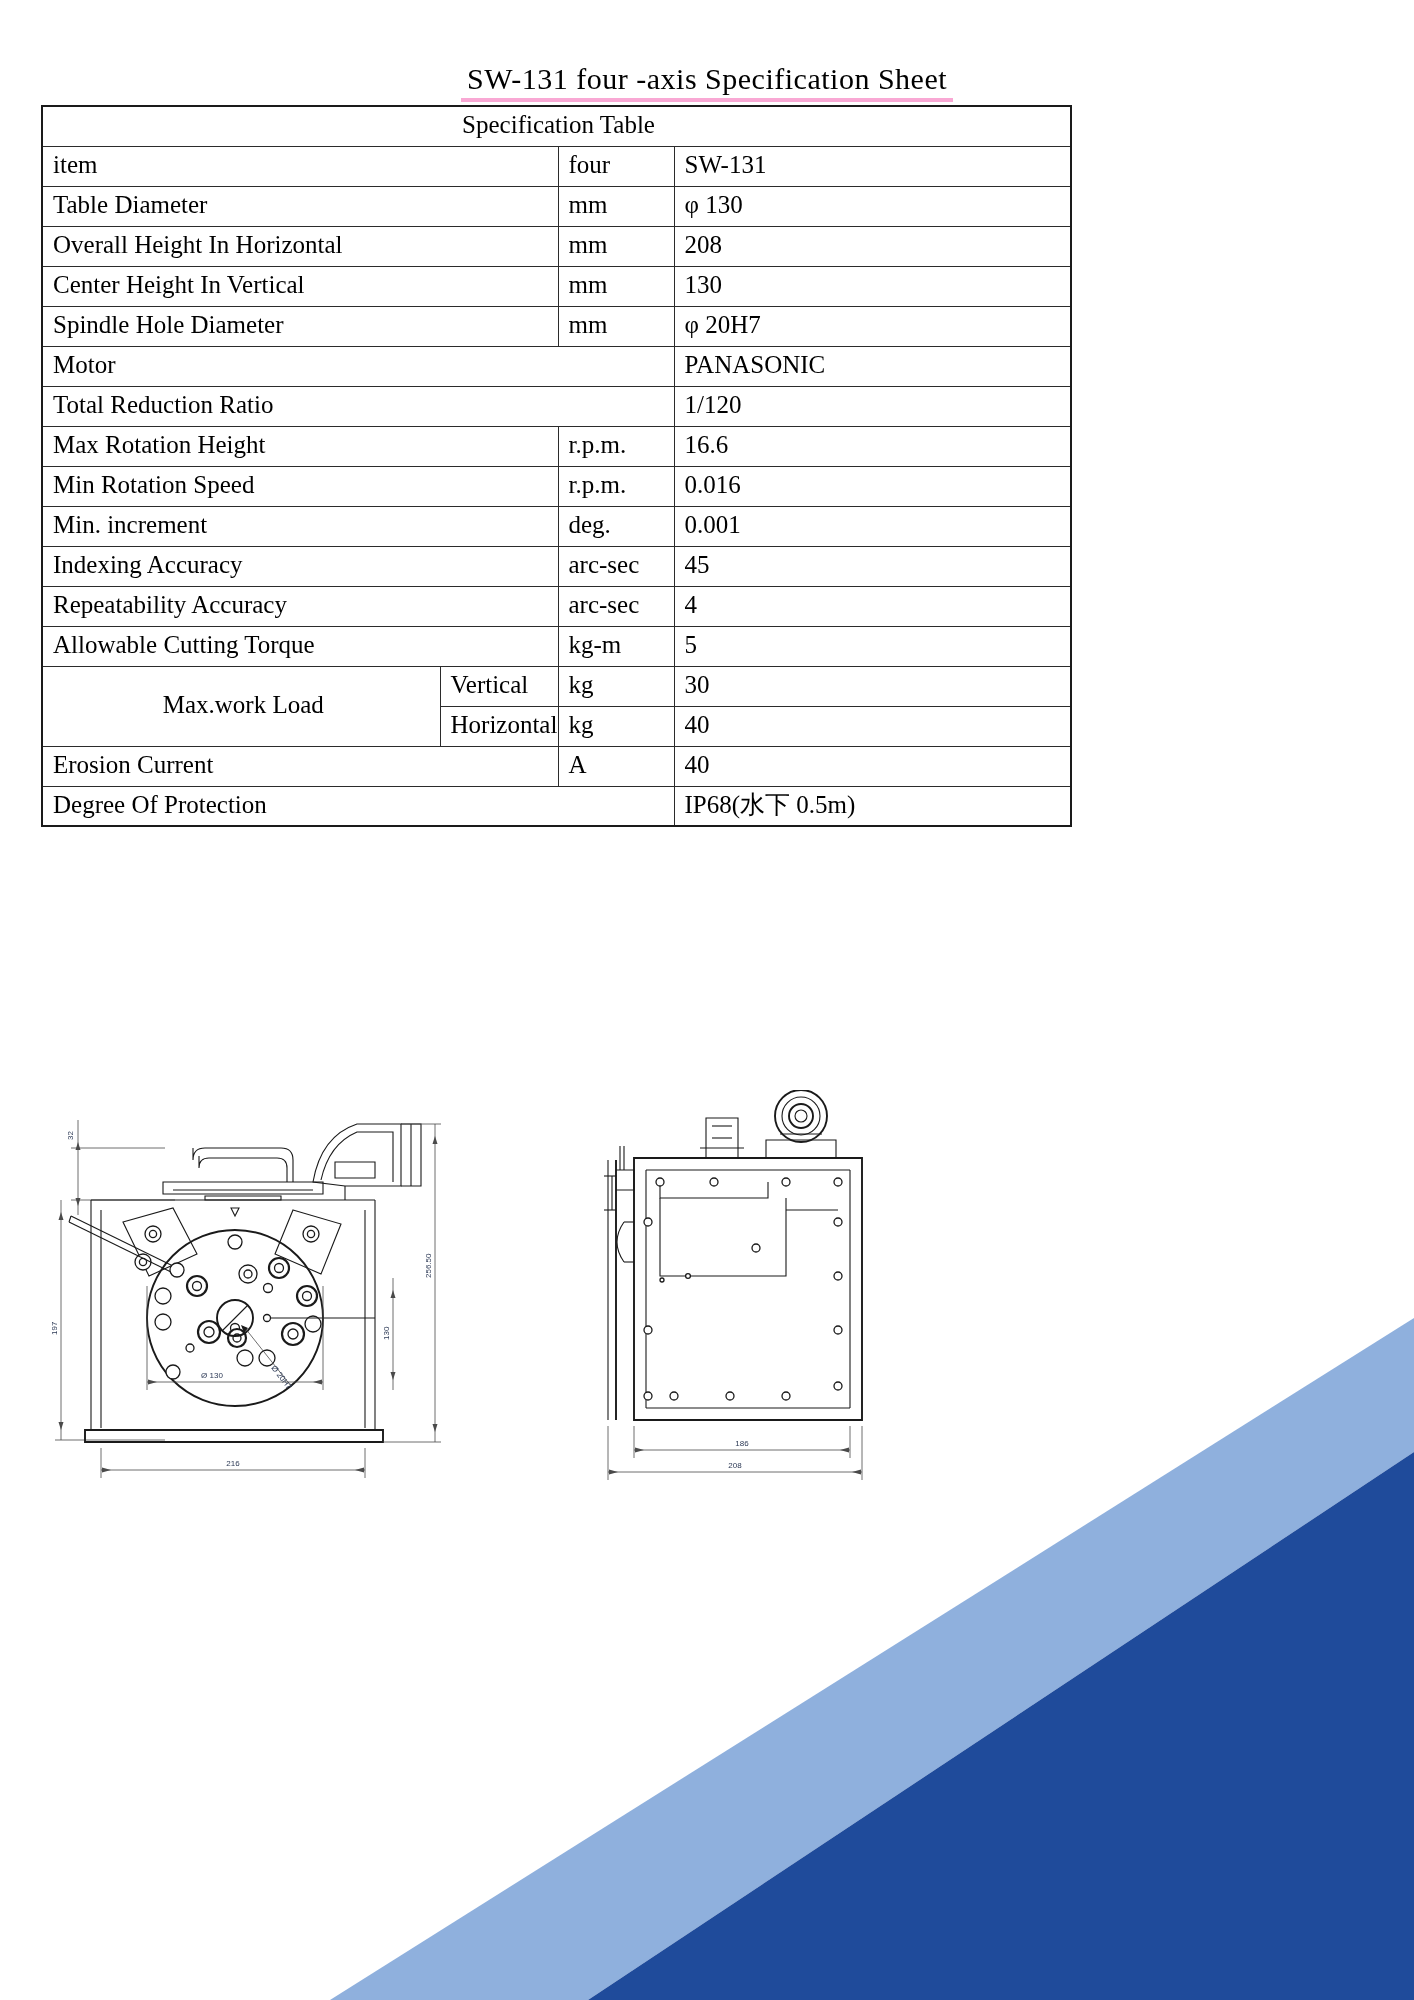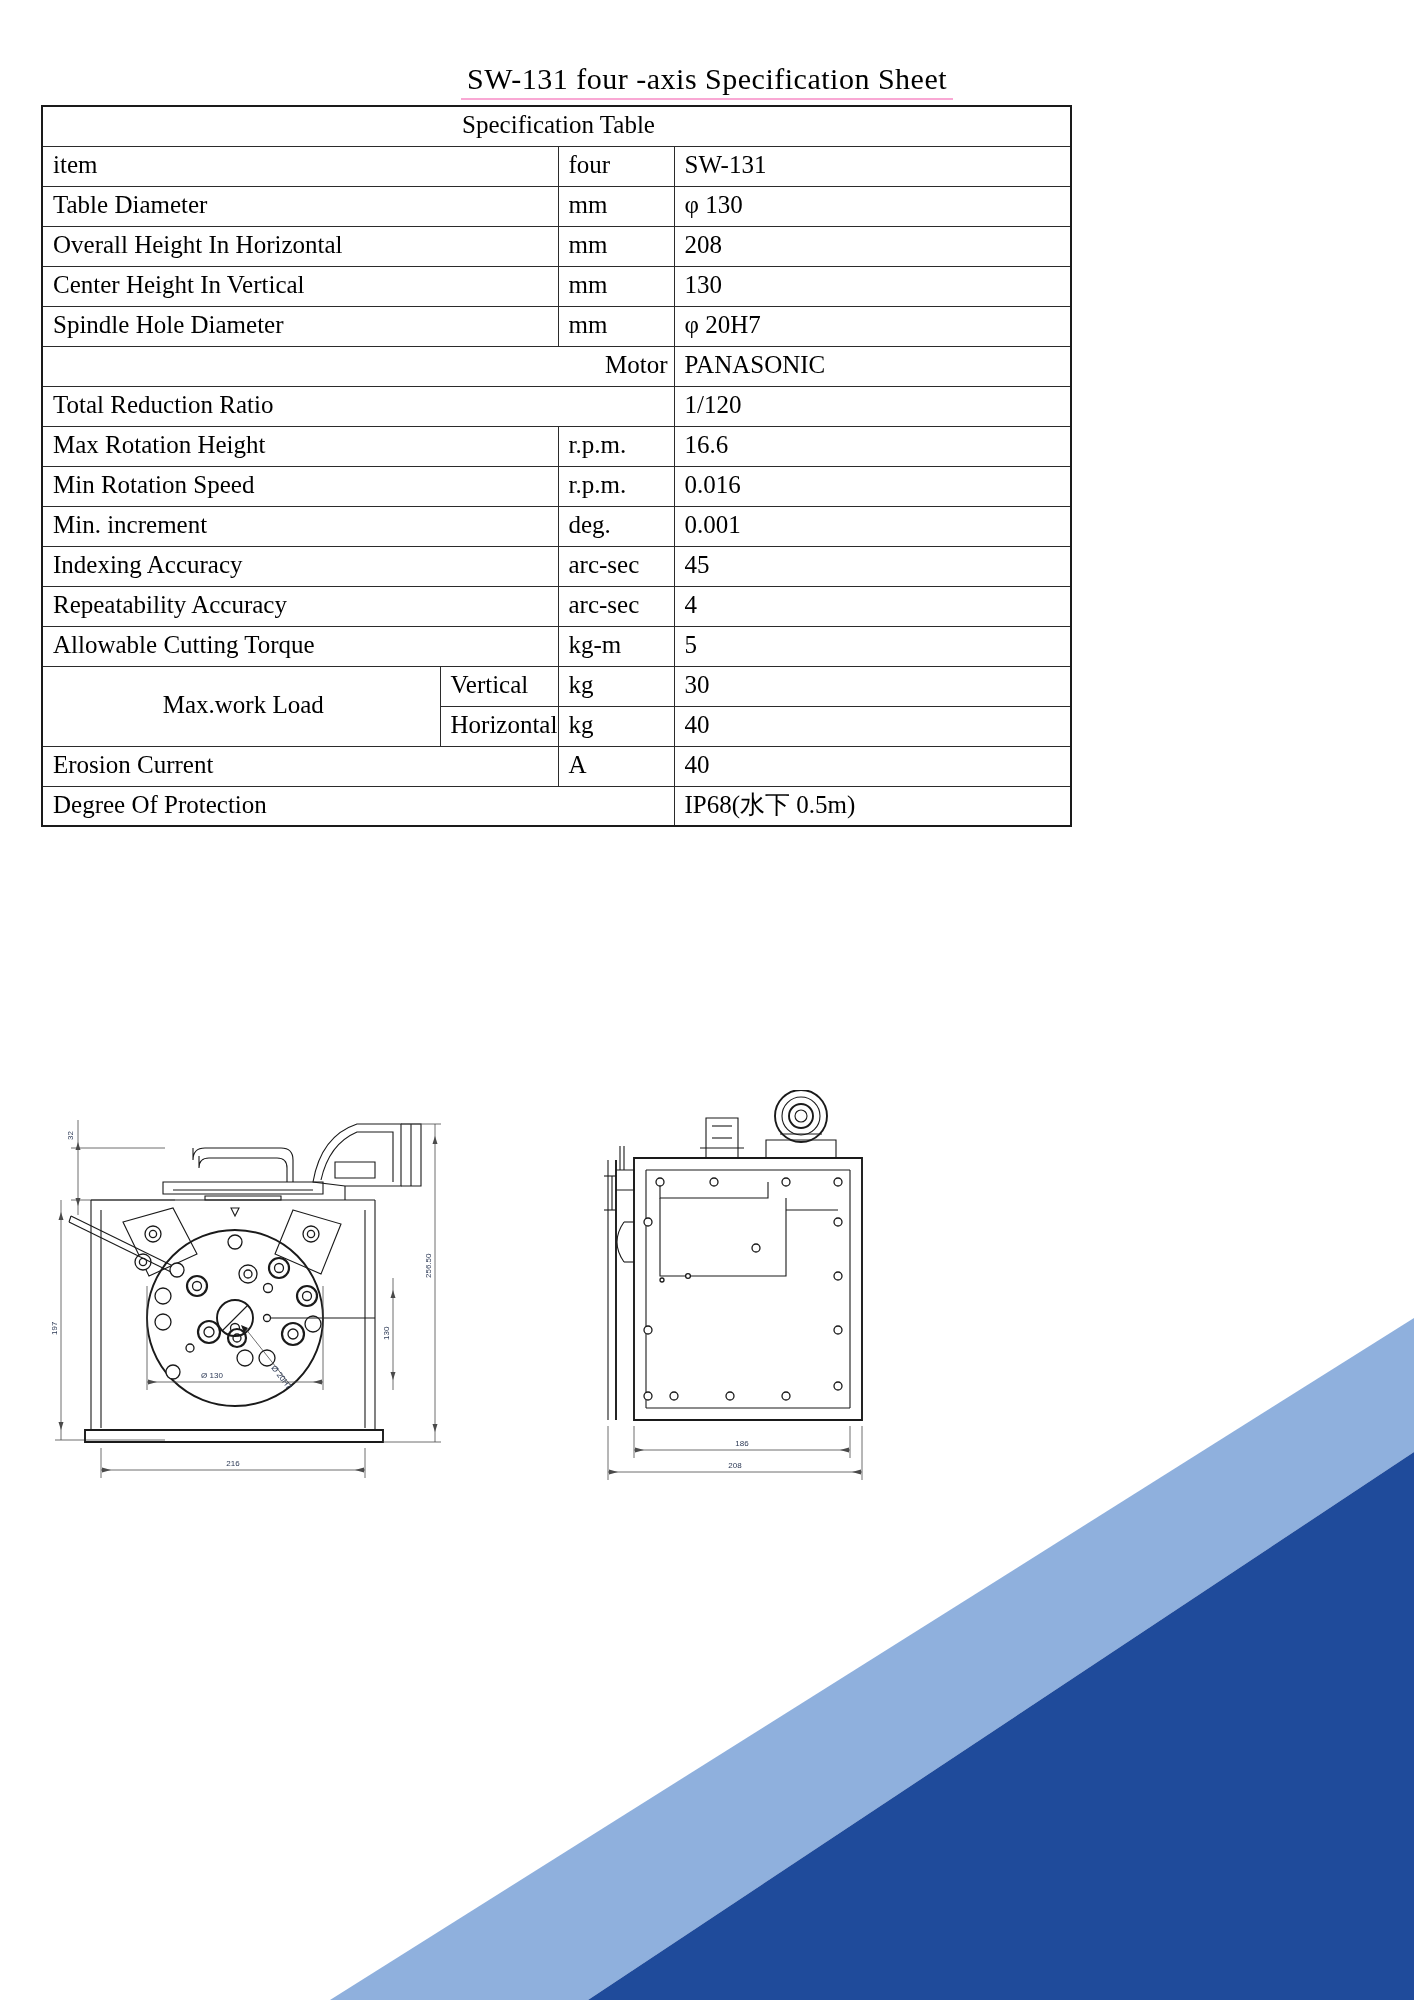--- a/index.html
+++ b/index.html
@@ -17,21 +17,21 @@
   
   #doc-title {
     position: absolute;
     left: 0; right: 0;
     top: 62px;
     text-align: center;
     font-size: 30px;
     letter-spacing: 0.5px;
   }
   #doc-title .ul {
-    border-bottom: 2px solid #f9a8d4;
+    border-bottom: 4px solid #f9a8d4;
     padding: 0 6px 2px 6px;
     display: inline-block;
   }
 
   
   #spec-table-wrap {
     position: absolute;
     left: 41px;
     top: 105px;
     width: 1029px;
@@ -51,21 +51,21 @@
     height: 40px;
   }
   .c-item   { width: 398px; }
   .c-sub    { width: 118px; }
   .c-unit   { width: 116px; }
   .c-val    { width: 397px; }
 
   td.center { text-align: center; }
   td.banner { text-align: center; font-size: 26px; height: 44px; }
   td.tall   { height: 70px; }
-  .motor-label { text-align: right; font-size: 25px; }
+  .motor-label { text-align: left; font-size: 25px; }
   .val-top { vertical-align: middle; margin-top: 14px; }
 
   
   #drawings {
     position: absolute;
     left: 0;
     top: 1090px;
     width: 1414px;
     height: 420px;
   }

